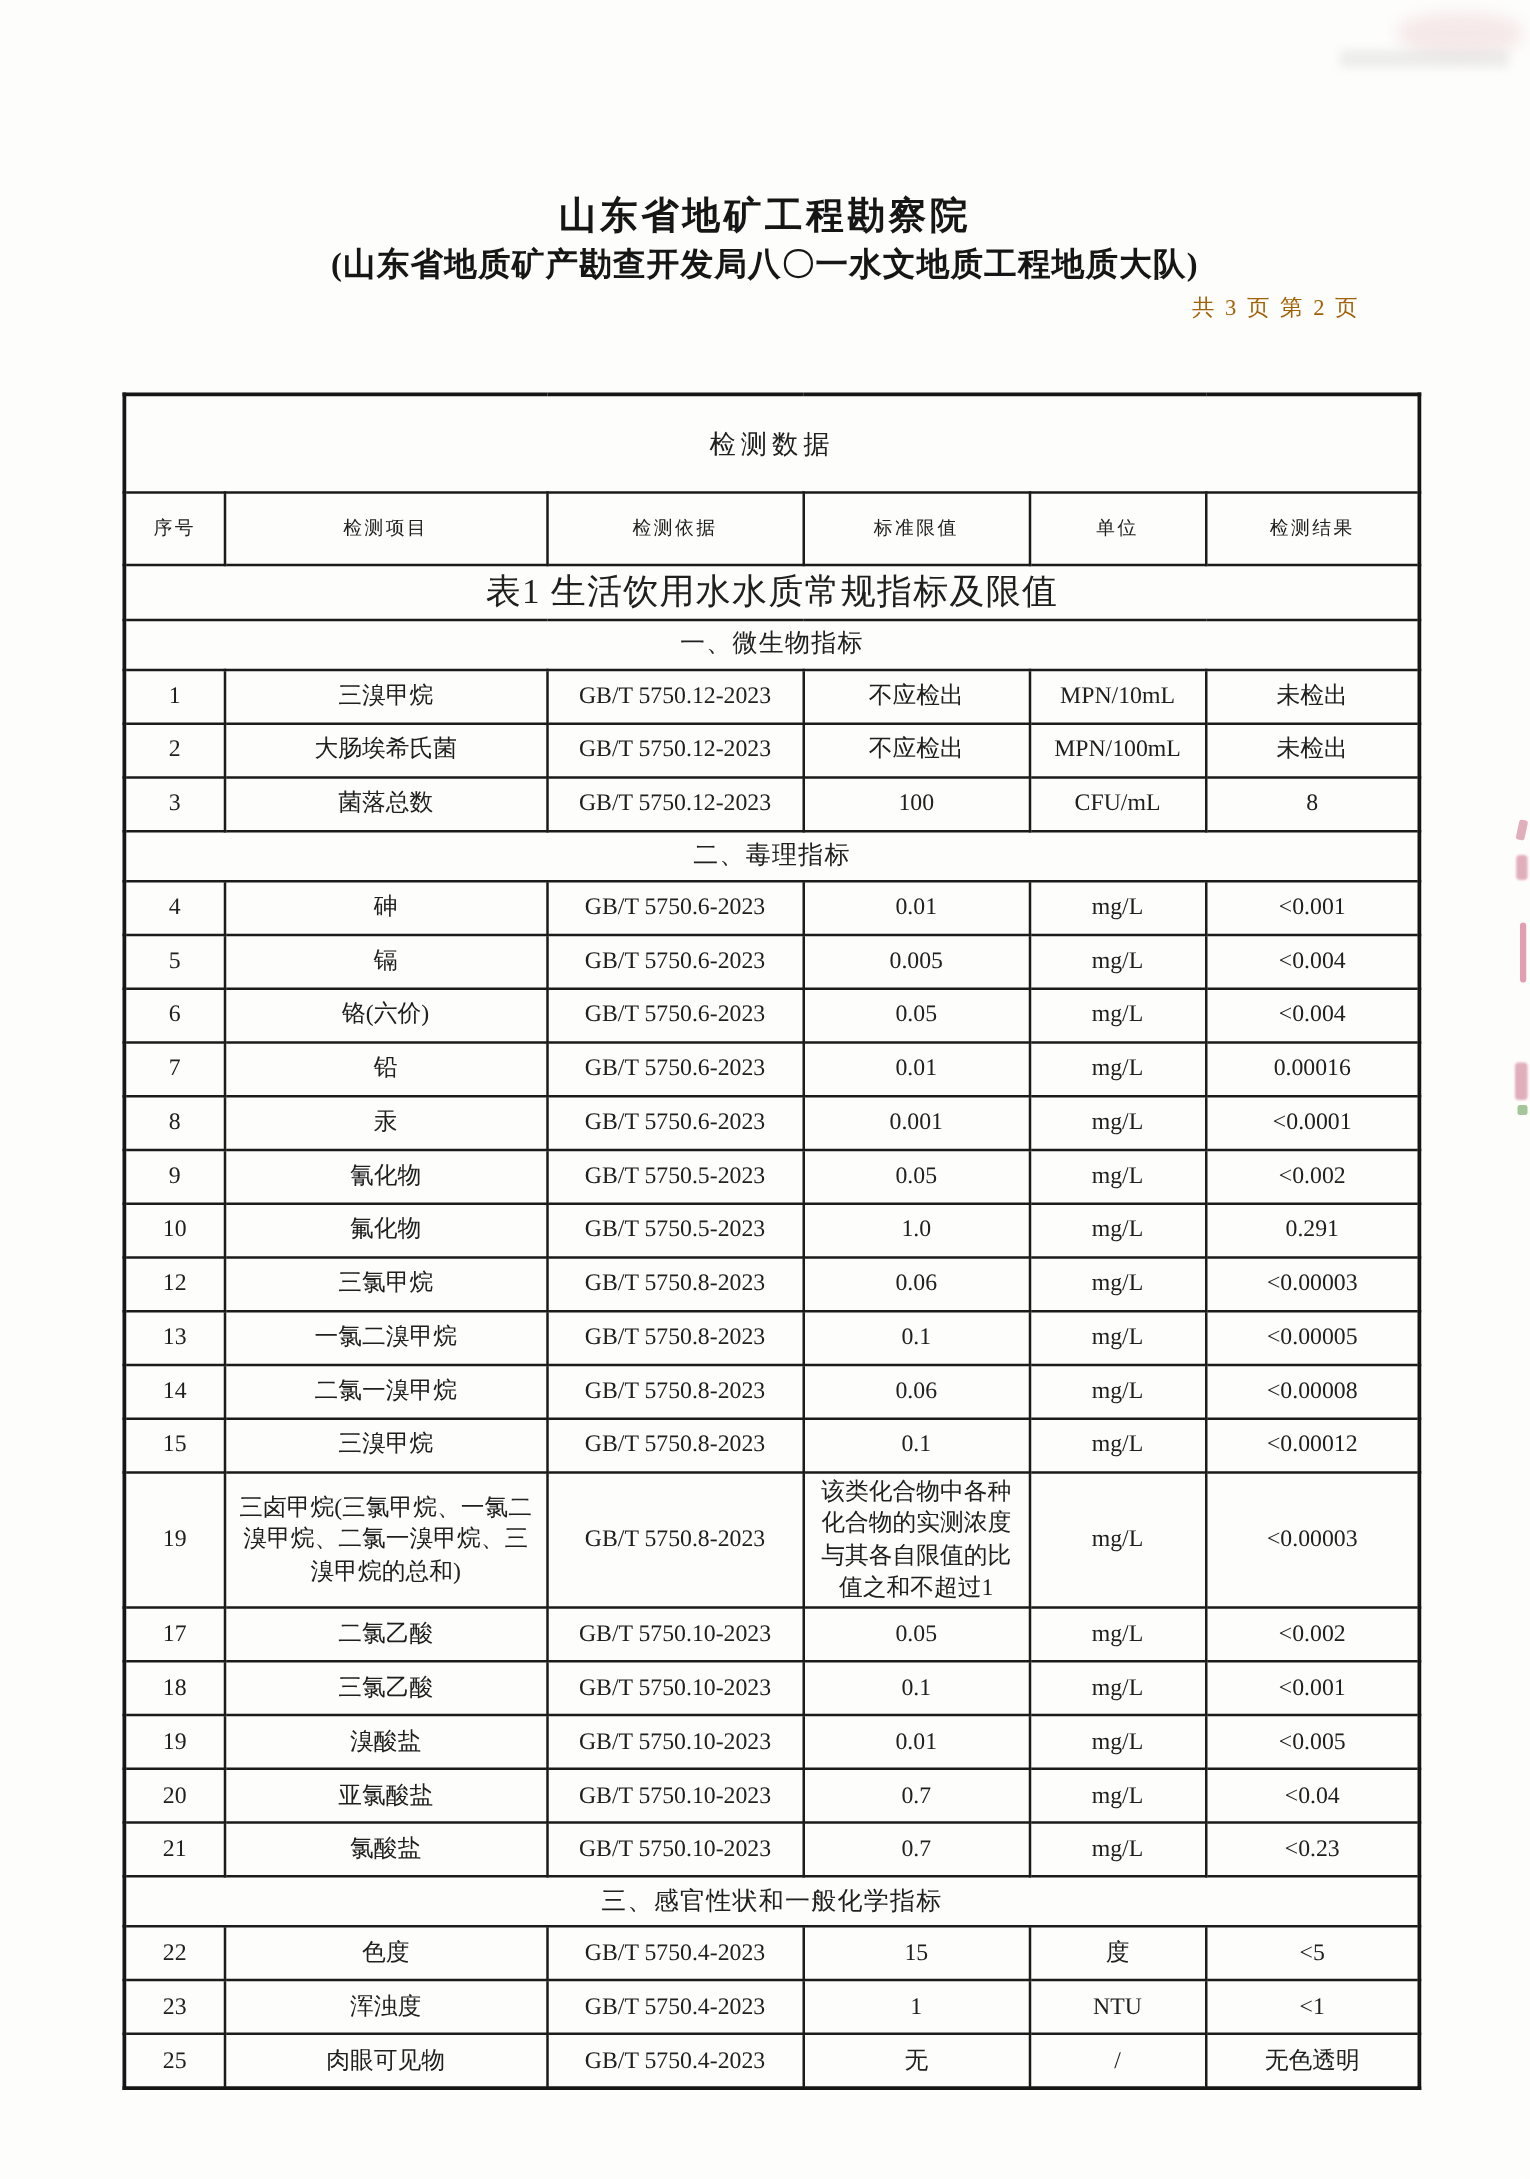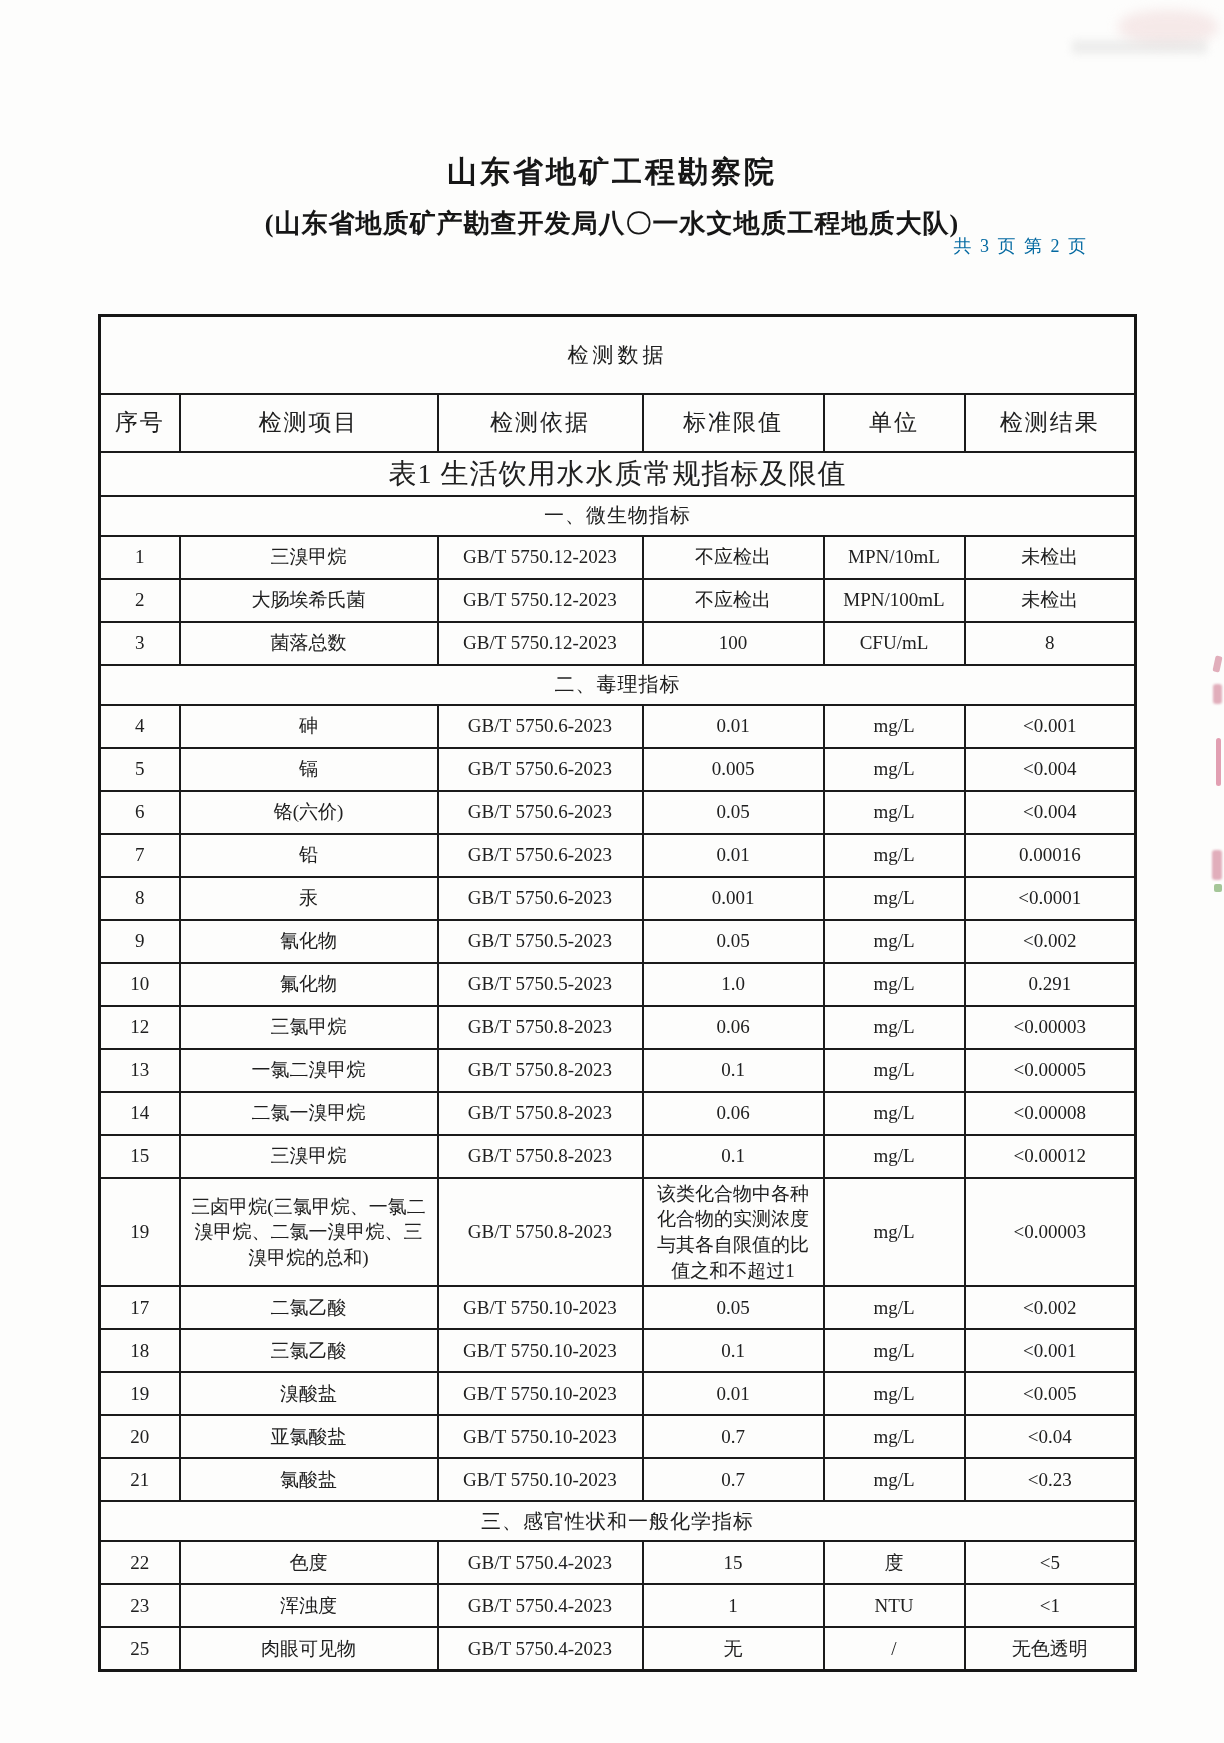--- a/index.html
+++ b/index.html
@@ -8,42 +8,42 @@
     background:#fdfdfc; overflow:hidden;
     font-family:"Liberation Serif","DejaVu Serif",serif;
     color:#1f1f1f;
   }
   .doc-title {
     position:absolute; top:152px; left:0; width:100%;
     text-align:center; font-size:30px; font-weight:bold; letter-spacing:3px;
     color:#161616;
   }
   .doc-subtitle {
-    position:absolute; top:206px; left:0; width:100%;
+    position:absolute; top:194px; left:0; width:100%;
     text-align:center; font-size:26px; font-weight:bold; letter-spacing:1px;
     color:#161616;
   }
   .page-indicator {
     position:absolute; top:234px; right:136px;
-    font-size:18px; letter-spacing:2px; color:#0369a1;
+    font-size:18px; letter-spacing:2px; color:#a16207;
   }
   table.report-table {
     position:absolute; left:98px; top:314px; width:1036px;
     border-collapse:collapse; table-layout:fixed;
     font-size:19px; color:#202020;
     border:3px solid #161616;
   }
   .report-table th, .report-table td {
     border:2px solid #1b1b1b;
     text-align:center; vertical-align:middle;
     padding:2px 6px; font-weight:normal;
     line-height:1.35; word-break:break-all;
   }
   tr.title-row th { height:72px; font-size:21px; letter-spacing:4px; }
-  tr.head-row th  { height:52px; font-size:23px; letter-spacing:2px; }
+  tr.head-row th  { height:52px; font-size:15px; letter-spacing:2px; }
   tr.row-caption td { height:36px; font-size:28px; letter-spacing:1px; }
   tr.row-section td { height:34px; font-size:20px; letter-spacing:1px; }
   tr.row-data td    { height:37px; }
   
   .artifact { position:absolute; pointer-events:none; }
   .stamp-bleed { left:1118px; top:10px; width:100px; height:34px;
     background:#f0d9d9; opacity:.55; border-radius:45%; filter:blur(6px); }
   .gray-smudge { left:1072px; top:40px; width:135px; height:14px;
     background:#cfcfcf; opacity:.35; filter:blur(4px); }
   .pen-mark-a { left:1214px; top:656px; width:7px; height:16px;

